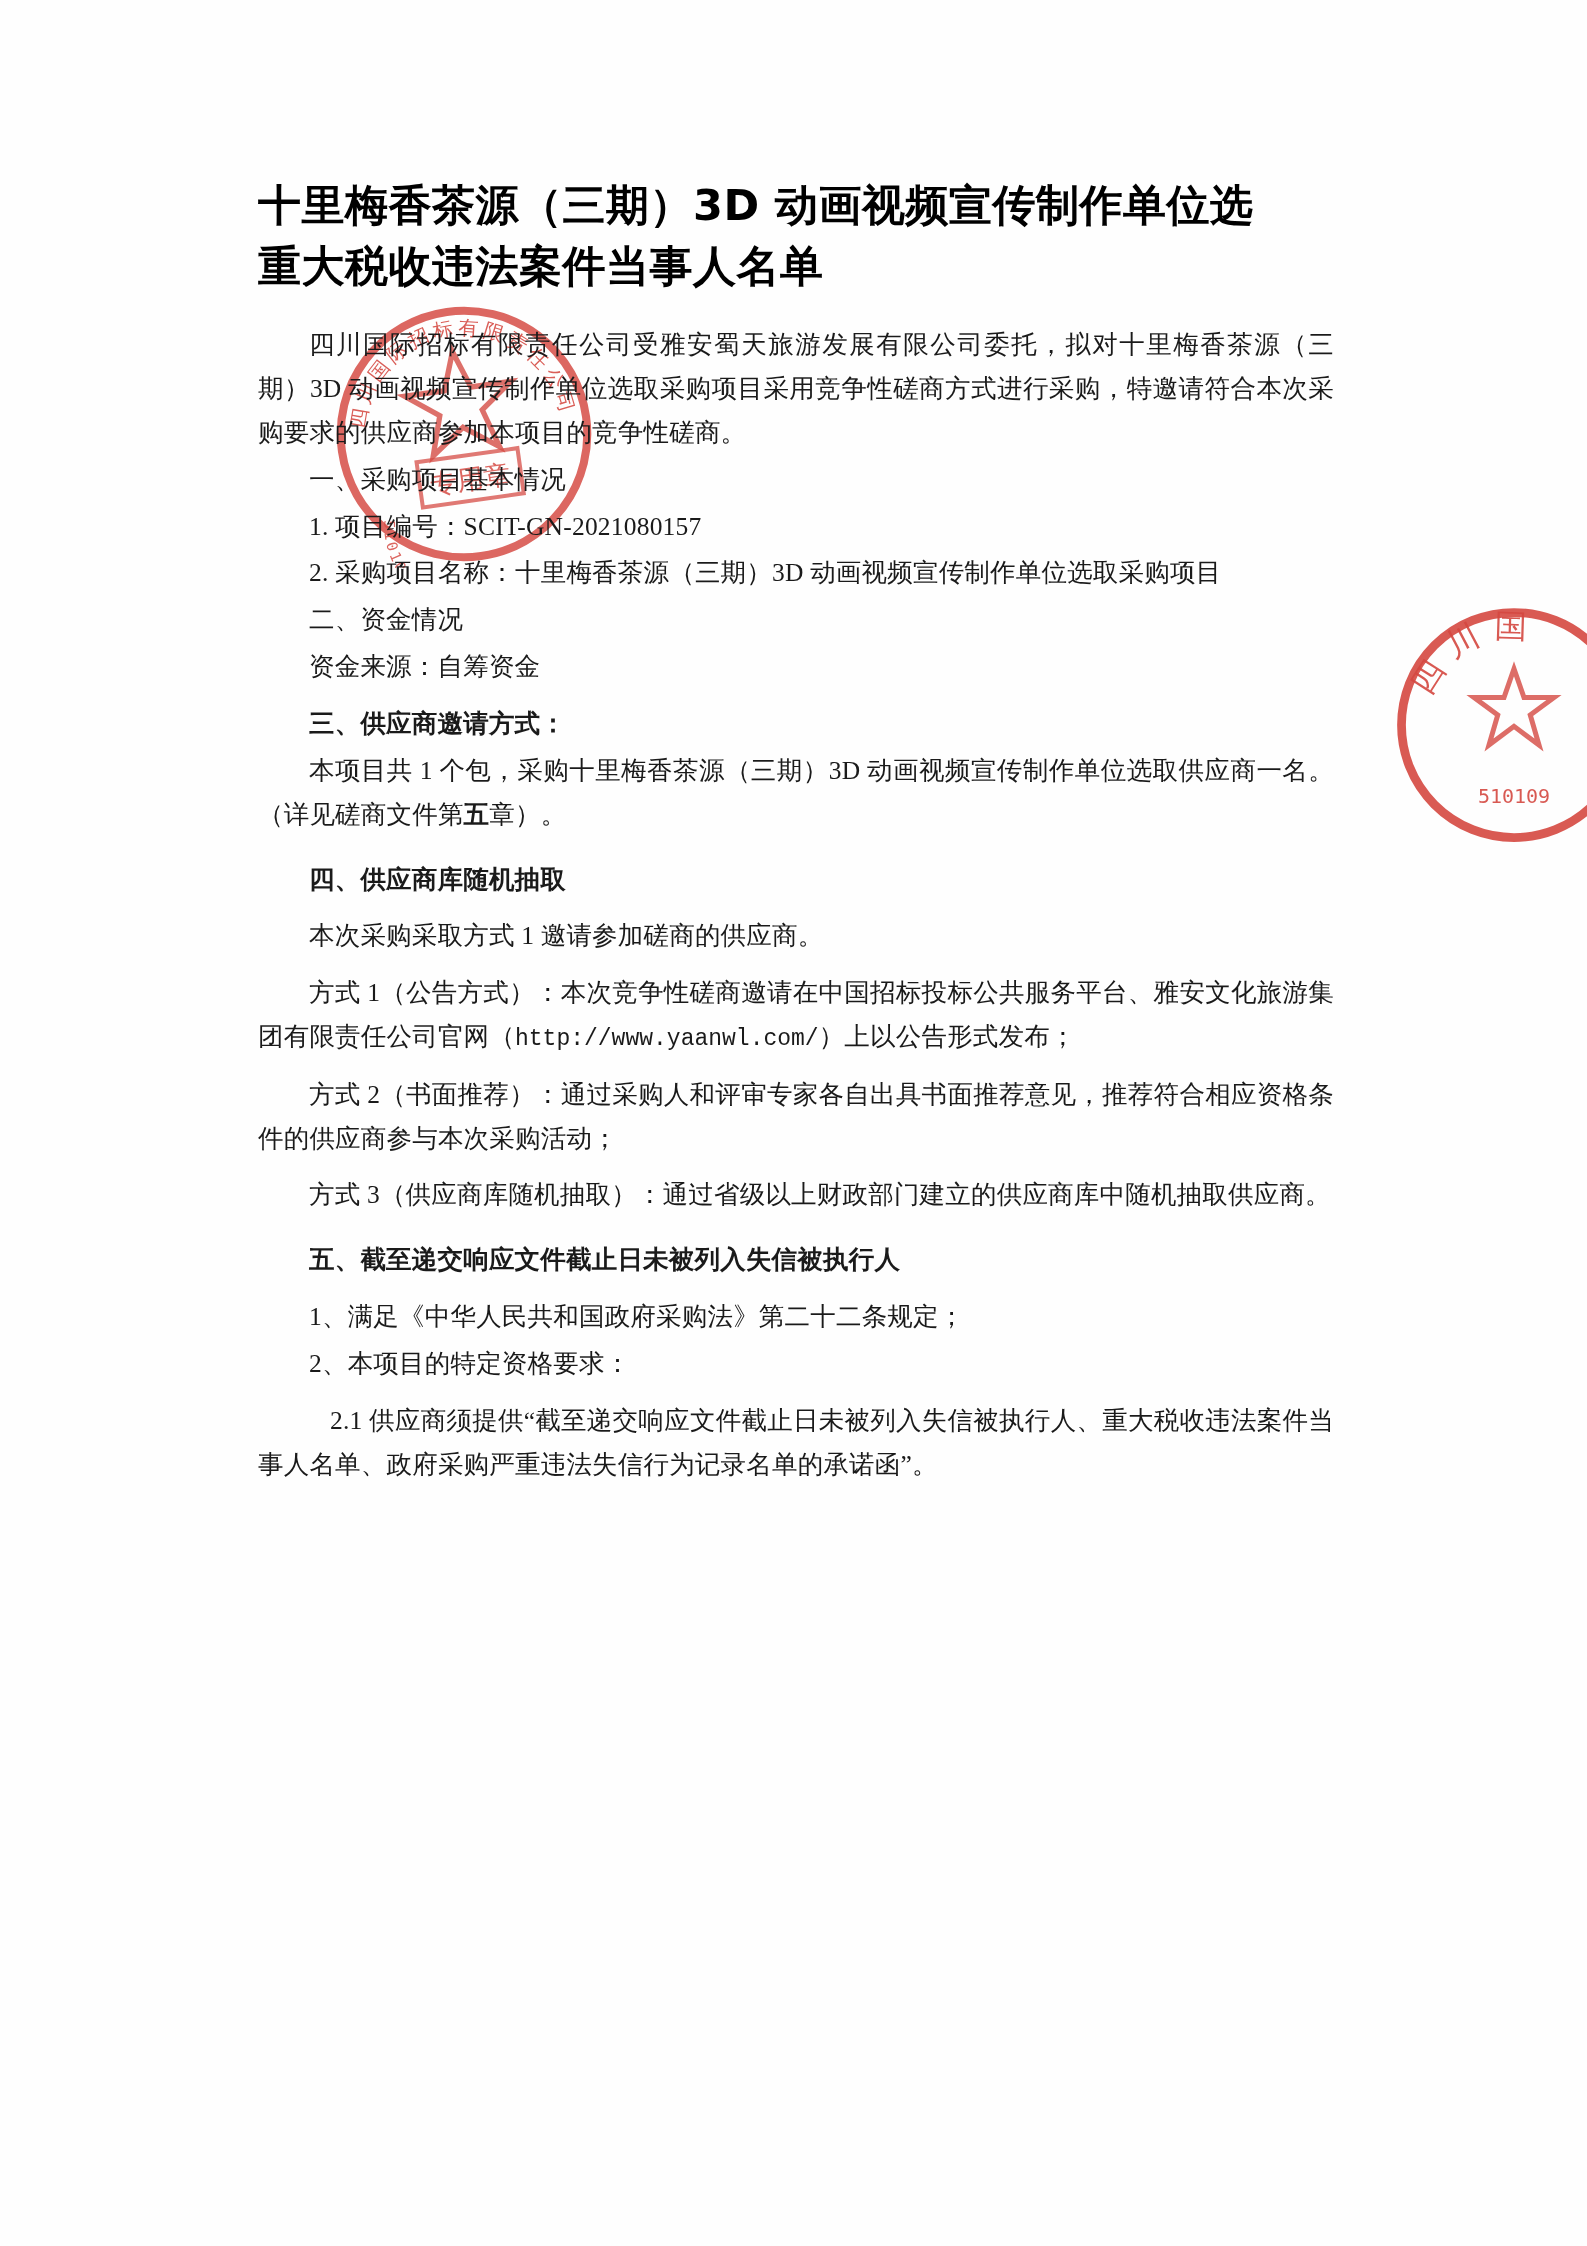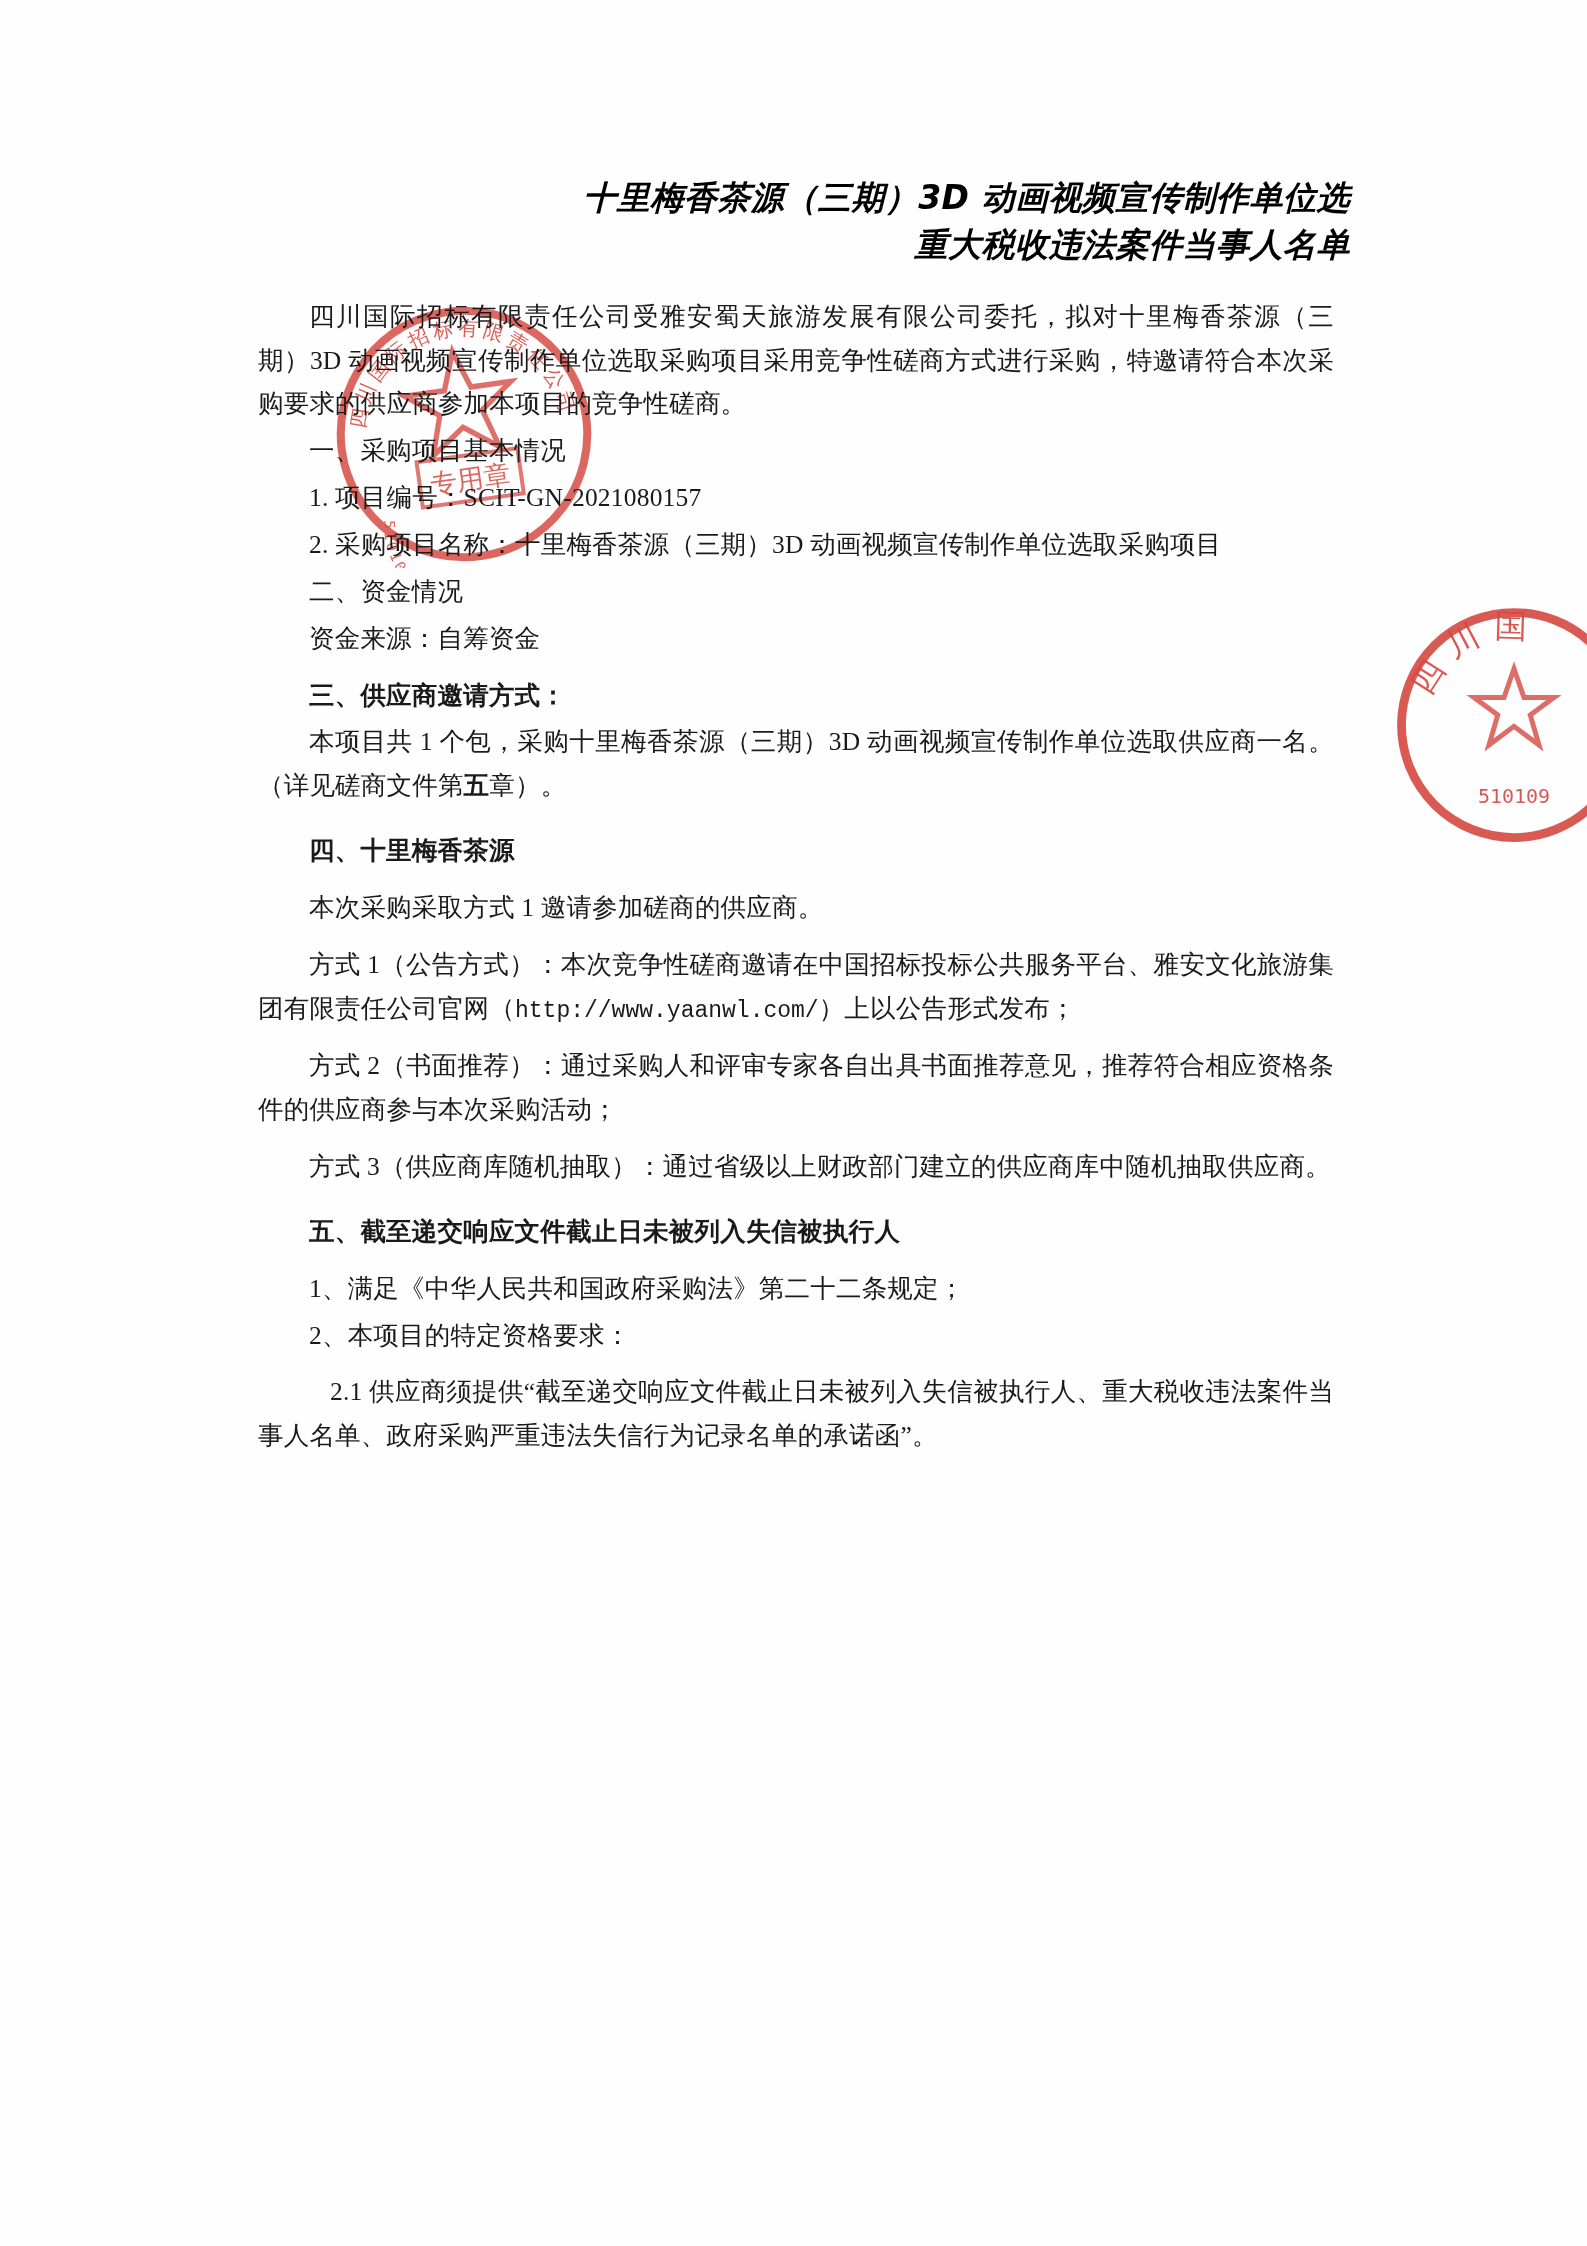--- a/index.html
+++ b/index.html
@@ -16,29 +16,28 @@
     font-family: "Liberation Serif", "DejaVu Serif", serif;
     color: #1a1a1a;
   }
   .content {
     position: absolute;
     left: 258px;
     top: 175px;
     width: 1092px;
   }
   .doc-title {
-    text-align: right;
+    text-align: left;
     font-family: "DejaVu Sans", "Liberation Sans", sans-serif;
     font-weight: bold;
-    font-size: 33px;
+    font-size: 43px;
     line-height: 1.42;
     letter-spacing: 0.5px;
     margin: 0 0 26px 0;
     color: #000;
-    font-style: italic;
   }
   p {
     margin: 0 16px 3px 0;
     font-size: 25.5px;
     line-height: 1.72;
     text-align: justify;
     letter-spacing: 0.2px;
   }
   .indent {
     text-indent: 51px;
@@ -129,21 +128,21 @@
     <p class="indent">2. 采购项目名称：十里梅香茶源（三期）3D 动画视频宣传制作单位选取采购项目</p>
 
     <p class="indent">二、资金情况</p>
     <p class="indent">资金来源：自筹资金</p>
 
     <div class="spacer-sm"></div>
     <p class="indent bold">三、供应商邀请方式：</p>
     <p class="indent"><span>本项目共 1 个包，采购十里梅香茶源（三期）3D 动画视频宣传制作单位选取供应商一名。（详见磋商文件第</span><span class="bold">五</span><span>章）。</span></p>
 
     <div class="spacer-md"></div>
-    <p class="indent bold">四、十里梅香茶源</p>
+    <p class="indent bold">四、供应商库随机抽取</p>
     <div class="spacer-sm"></div>
     <p class="indent">本次采购采取方式 1 邀请参加磋商的供应商。</p>
     <div class="spacer-sm"></div>
     <p class="indent"><span>方式 1（公告方式）：本次竞争性磋商邀请在中国招标投标公共服务平台、雅安文化旅游集团有限责任公司官网（</span><span class="url">http://www.yaanwl.com/</span><span>）上以公告形式发布；</span></p>
     <div class="spacer-sm"></div>
     <p class="indent">方式 2（书面推荐）：通过采购人和评审专家各自出具书面推荐意见，推荐符合相应资格条件的供应商参与本次采购活动；</p>
     <div class="spacer-sm"></div>
     <p class="indent">方式 3（供应商库随机抽取）：通过省级以上财政部门建立的供应商库中随机抽取供应商。</p>
 
     <div class="spacer-md"></div>

